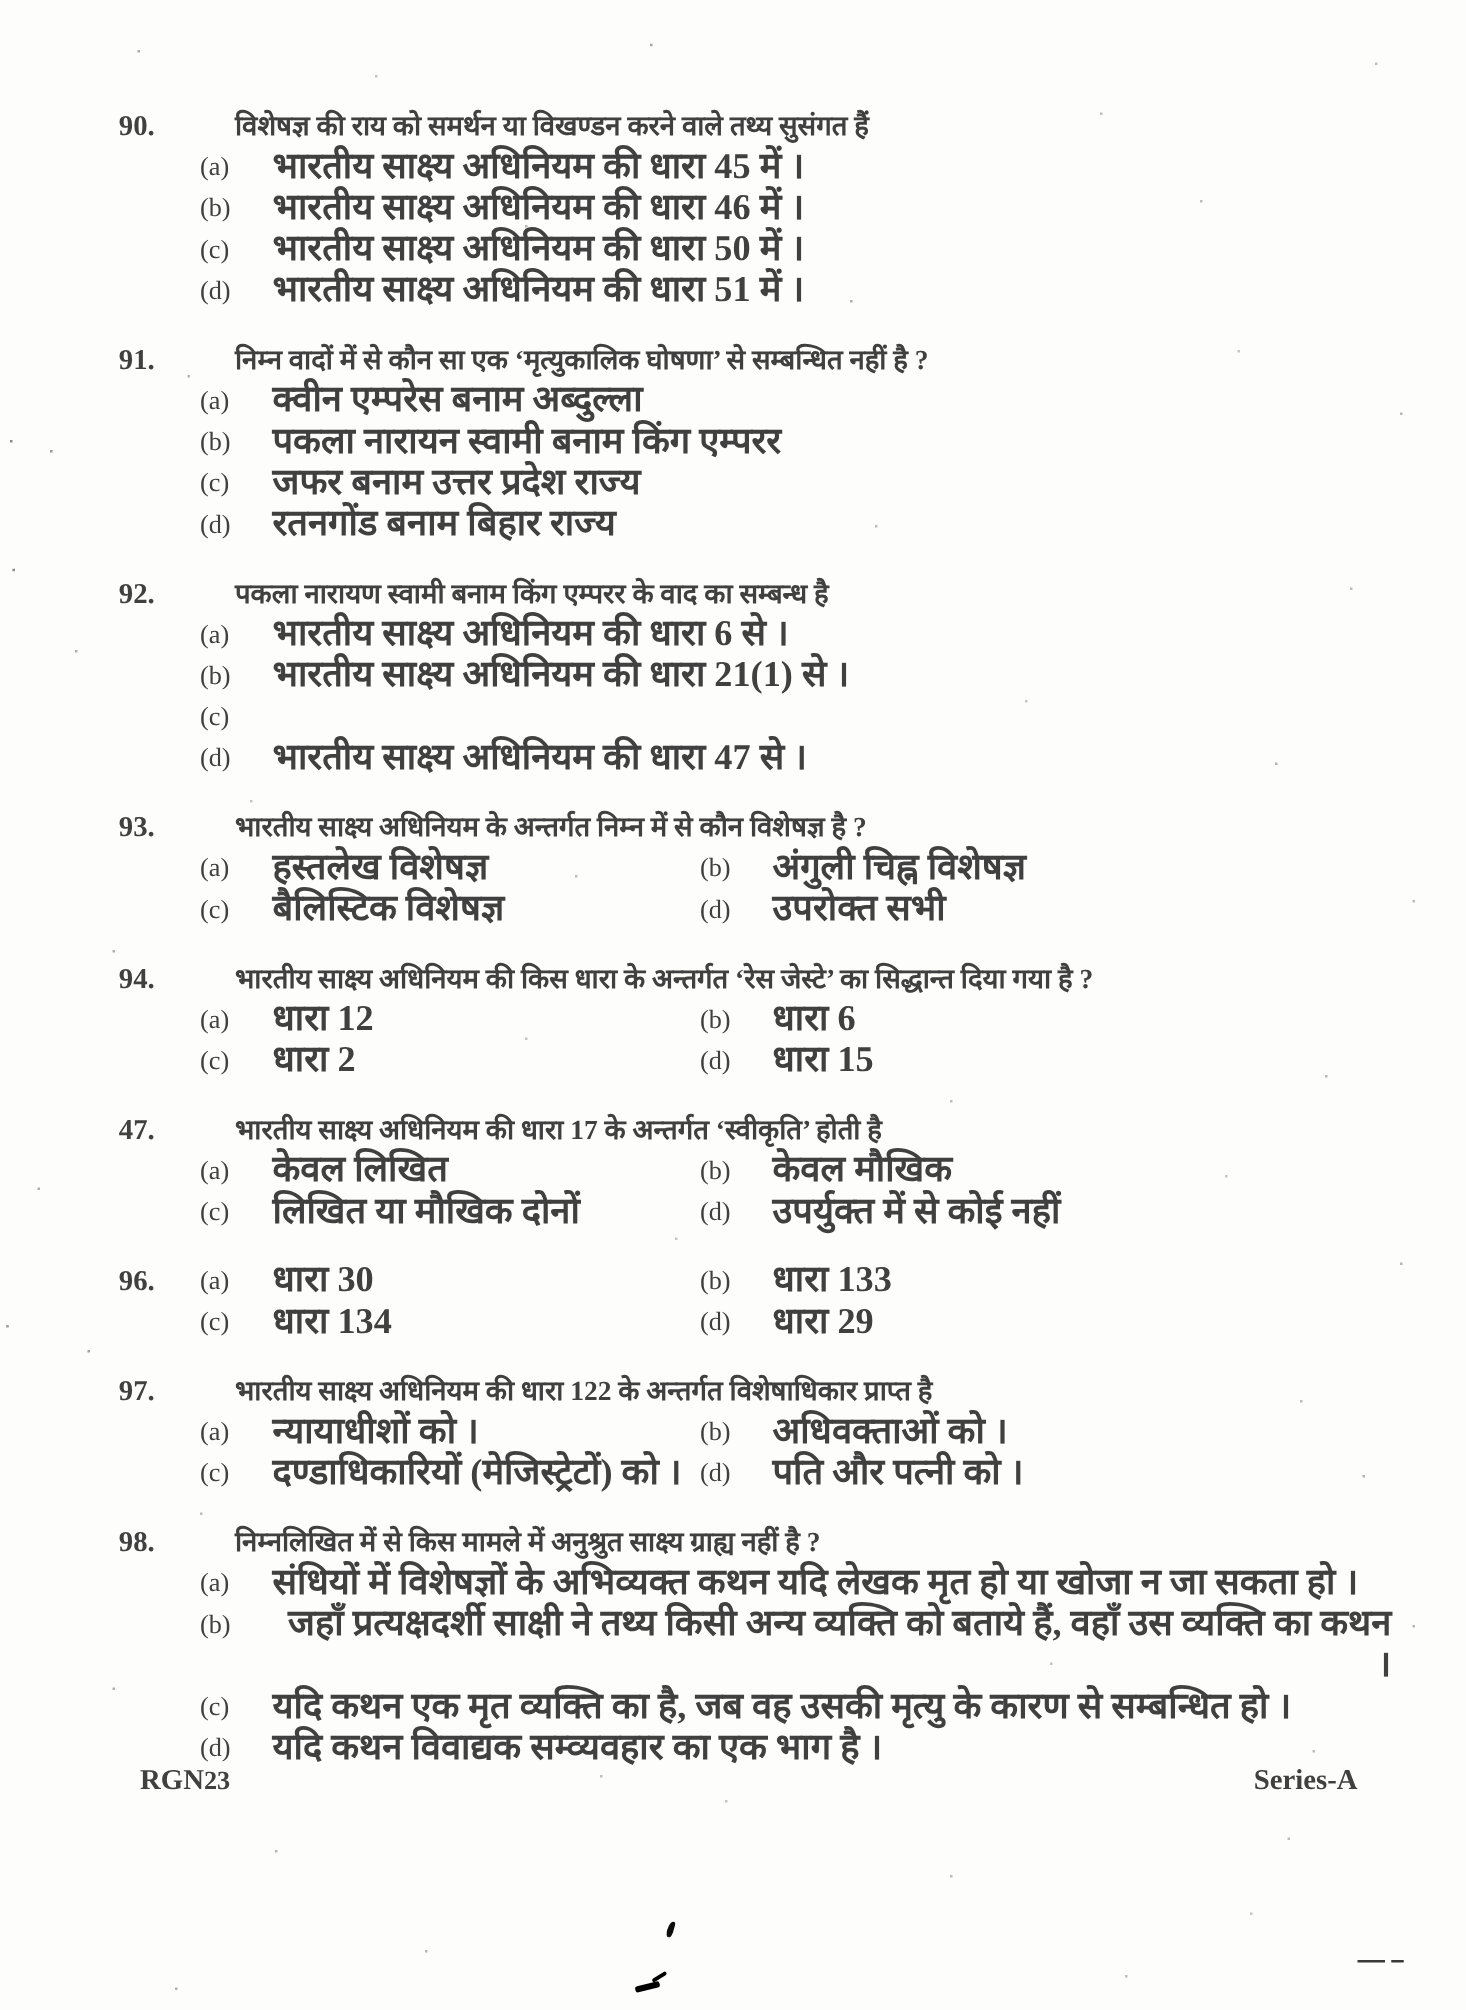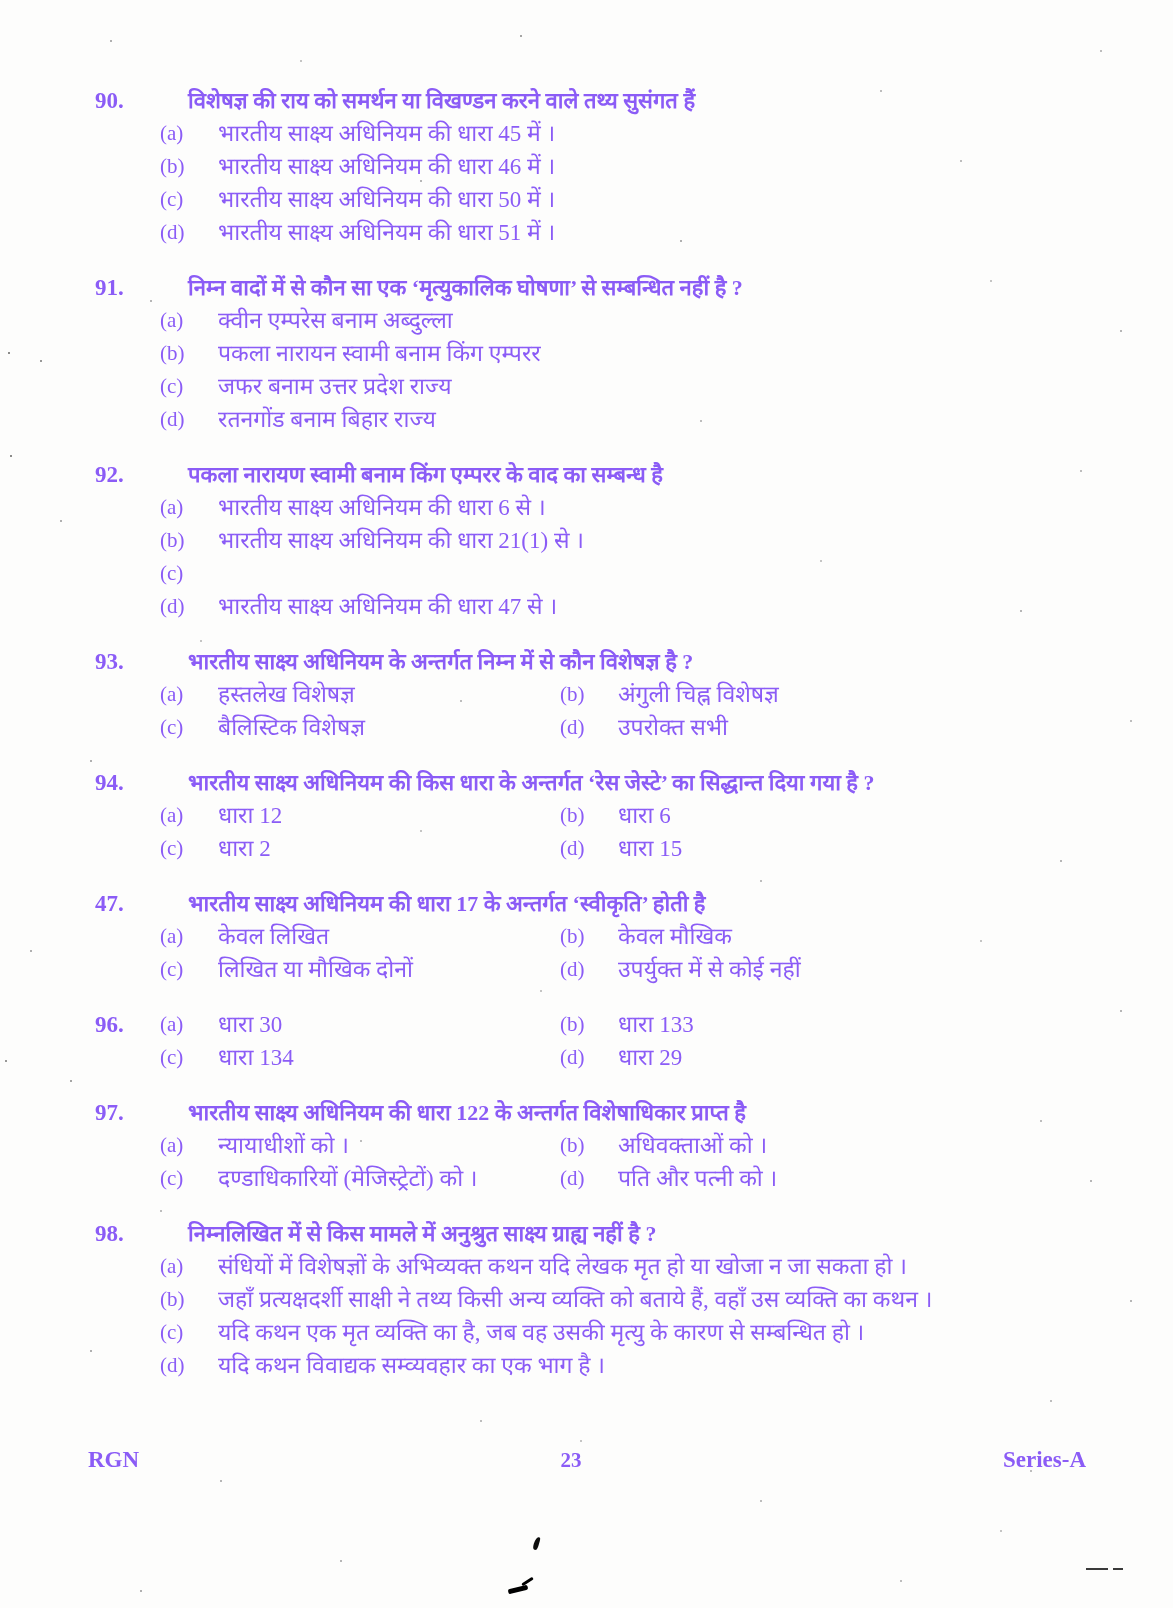--- a/index.html
+++ b/index.html
@@ -7,21 +7,21 @@
     background:#f4f4f2;
     font-family:"Liberation Serif","DejaVu Serif",serif;
     -webkit-font-smoothing:antialiased;
   }
   .page{
     position:relative;
     width:1173px;
     height:1608px;
     margin:0 auto;
     background:#fdfdfc;
-    color:#8b5cf6;
+    color:#404040;
     overflow:hidden;
   }
   .content{
     position:relative;
     padding-top:84px;
   }
   .question{
     display:flex;
     margin:0 60px 22px 95px;
   }
@@ -49,37 +49,38 @@
     display:flex;
     line-height:33px;
   }
   .opt-label{
     flex:none;
     width:58px;
     font-size:21px;
     font-weight:normal;
   }
   .opt-text{
-    font-size:23px;
-    font-weight:400;
+    font-size:29px;
+    font-weight:700;
+    text-align:right;
   }
   .footer{
     position:absolute;
     left:0;
-    top:1447px;
+    top:1411px;
     width:100%;
-    padding:0 87px 0 88px;
+    padding:0 87px 0 112px;
     box-sizing:border-box;
     display:flex;
     align-items:baseline;
     font-weight:bold;
     font-size:23px;
   }
   .footer .f-left{flex:none;}
-  .footer .f-center{flex:1;text-align:center;font-size:21px;}
+  .footer .f-center{flex:1;font-size:21px;}
   .footer .f-right{flex:none;}
   
   .noise{
     position:absolute;
     left:0;top:0;width:2px;height:2px;
     background:transparent;
     pointer-events:none;
     box-shadow:
       110px 40px 0 0 rgba(0,0,0,.30), 420px 180px 0 0 rgba(0,0,0,.28),
       960px 160px 0 0 rgba(0,0,0,.25), 680px 240px 0 0 rgba(0,0,0,.30),

